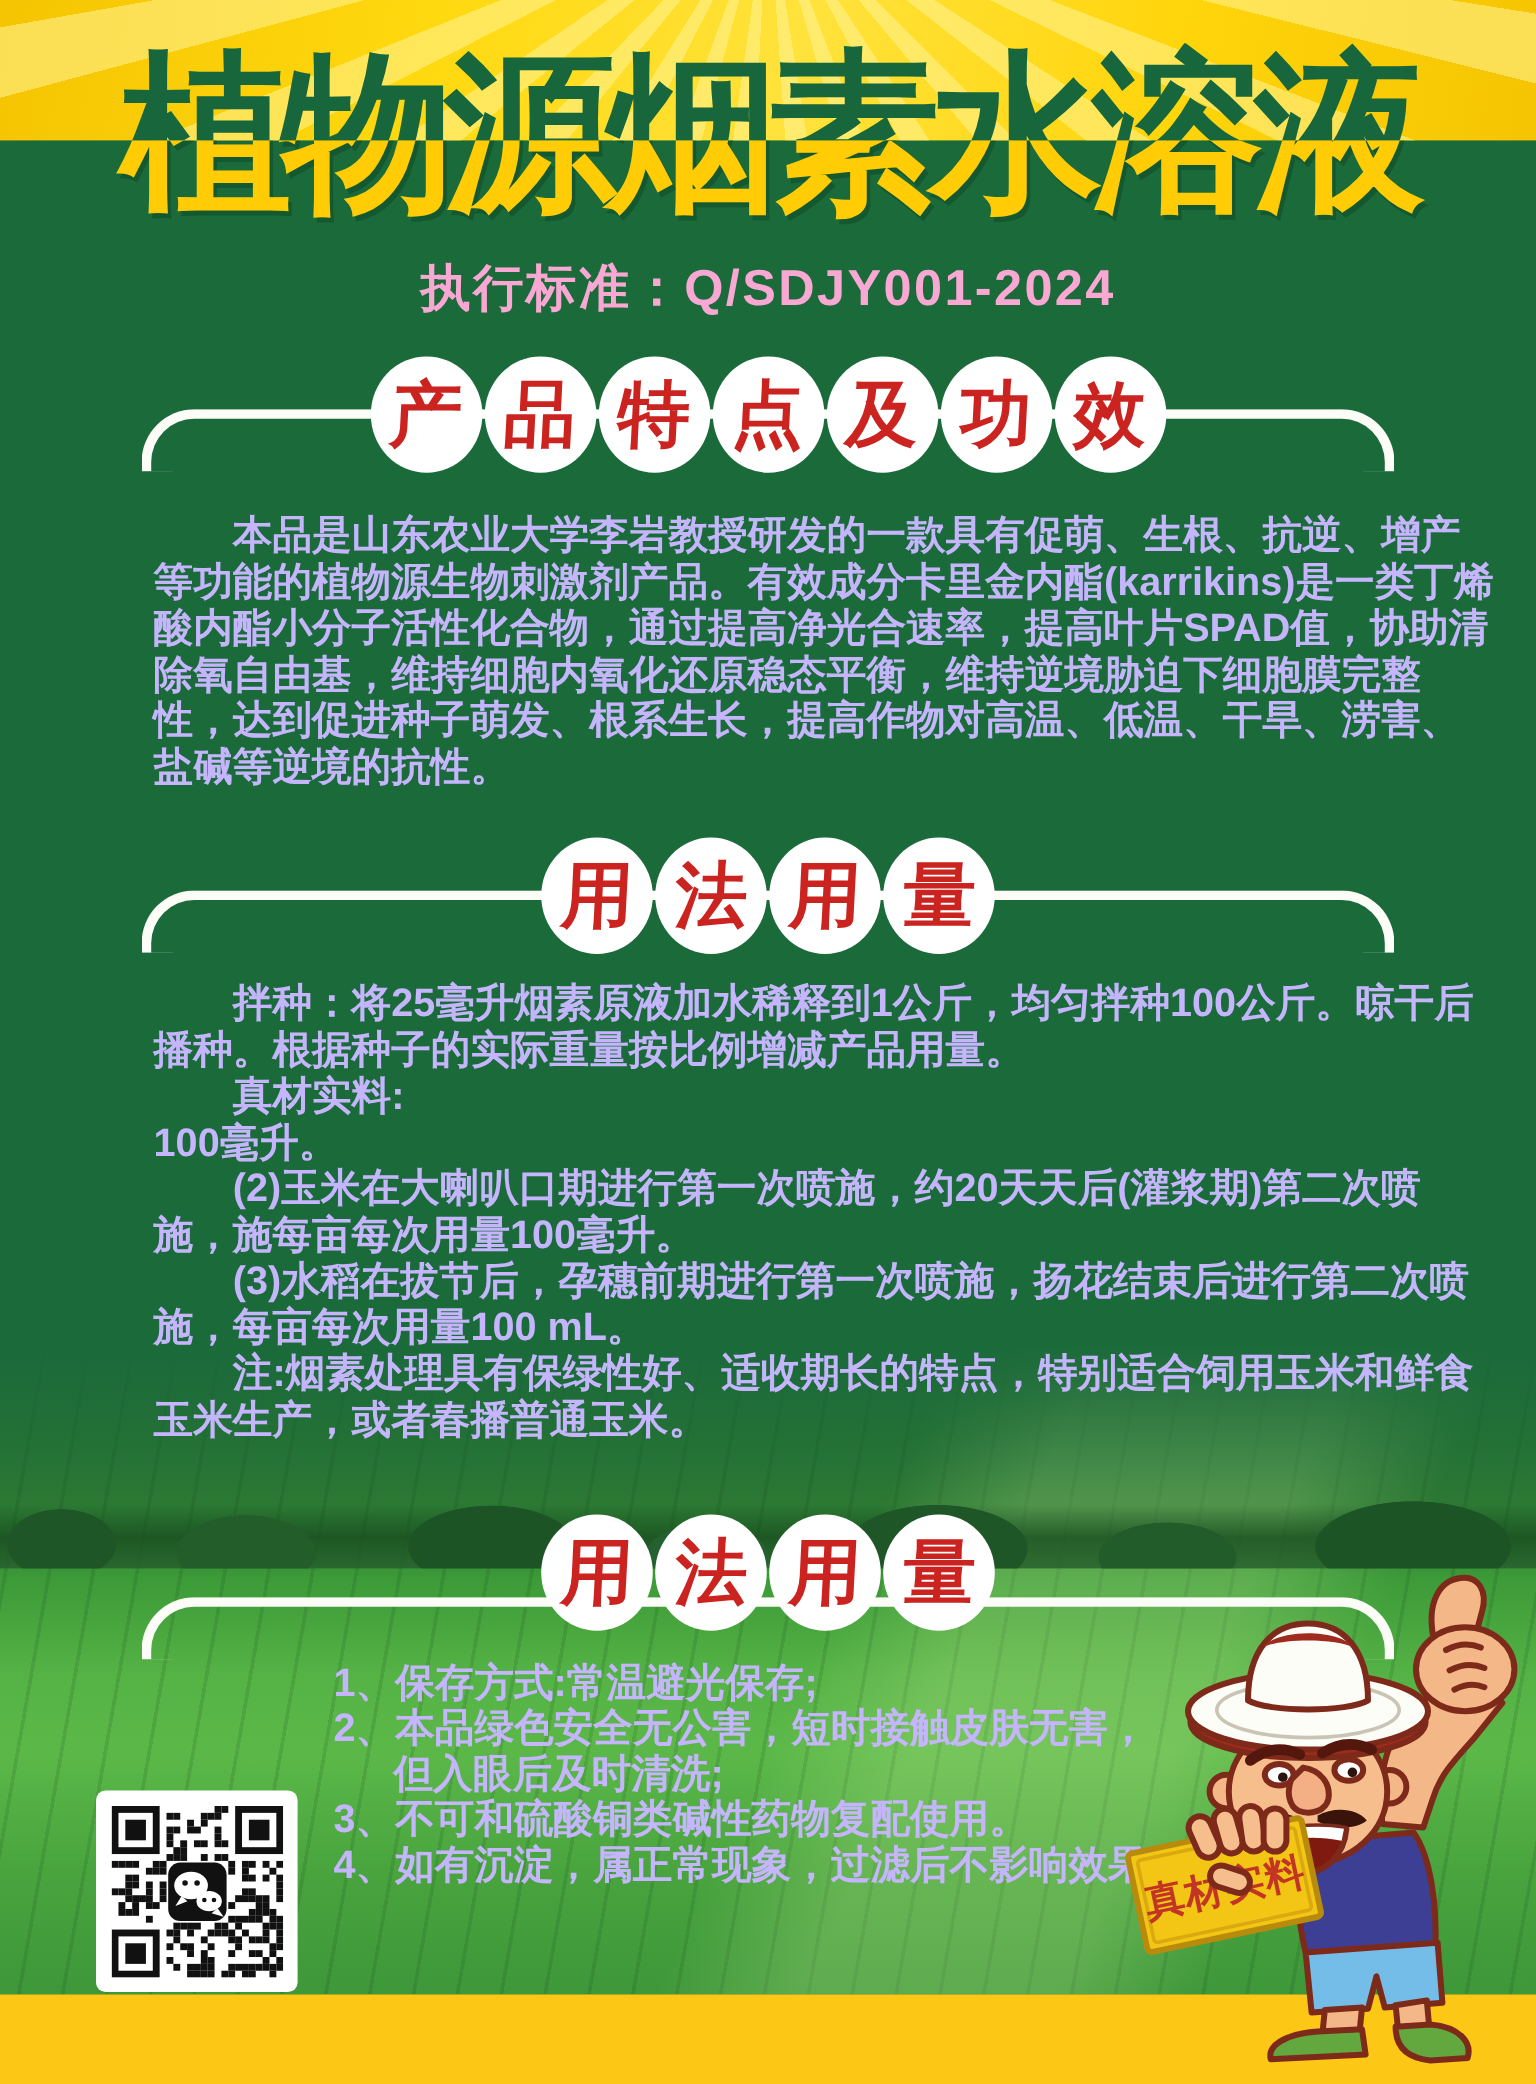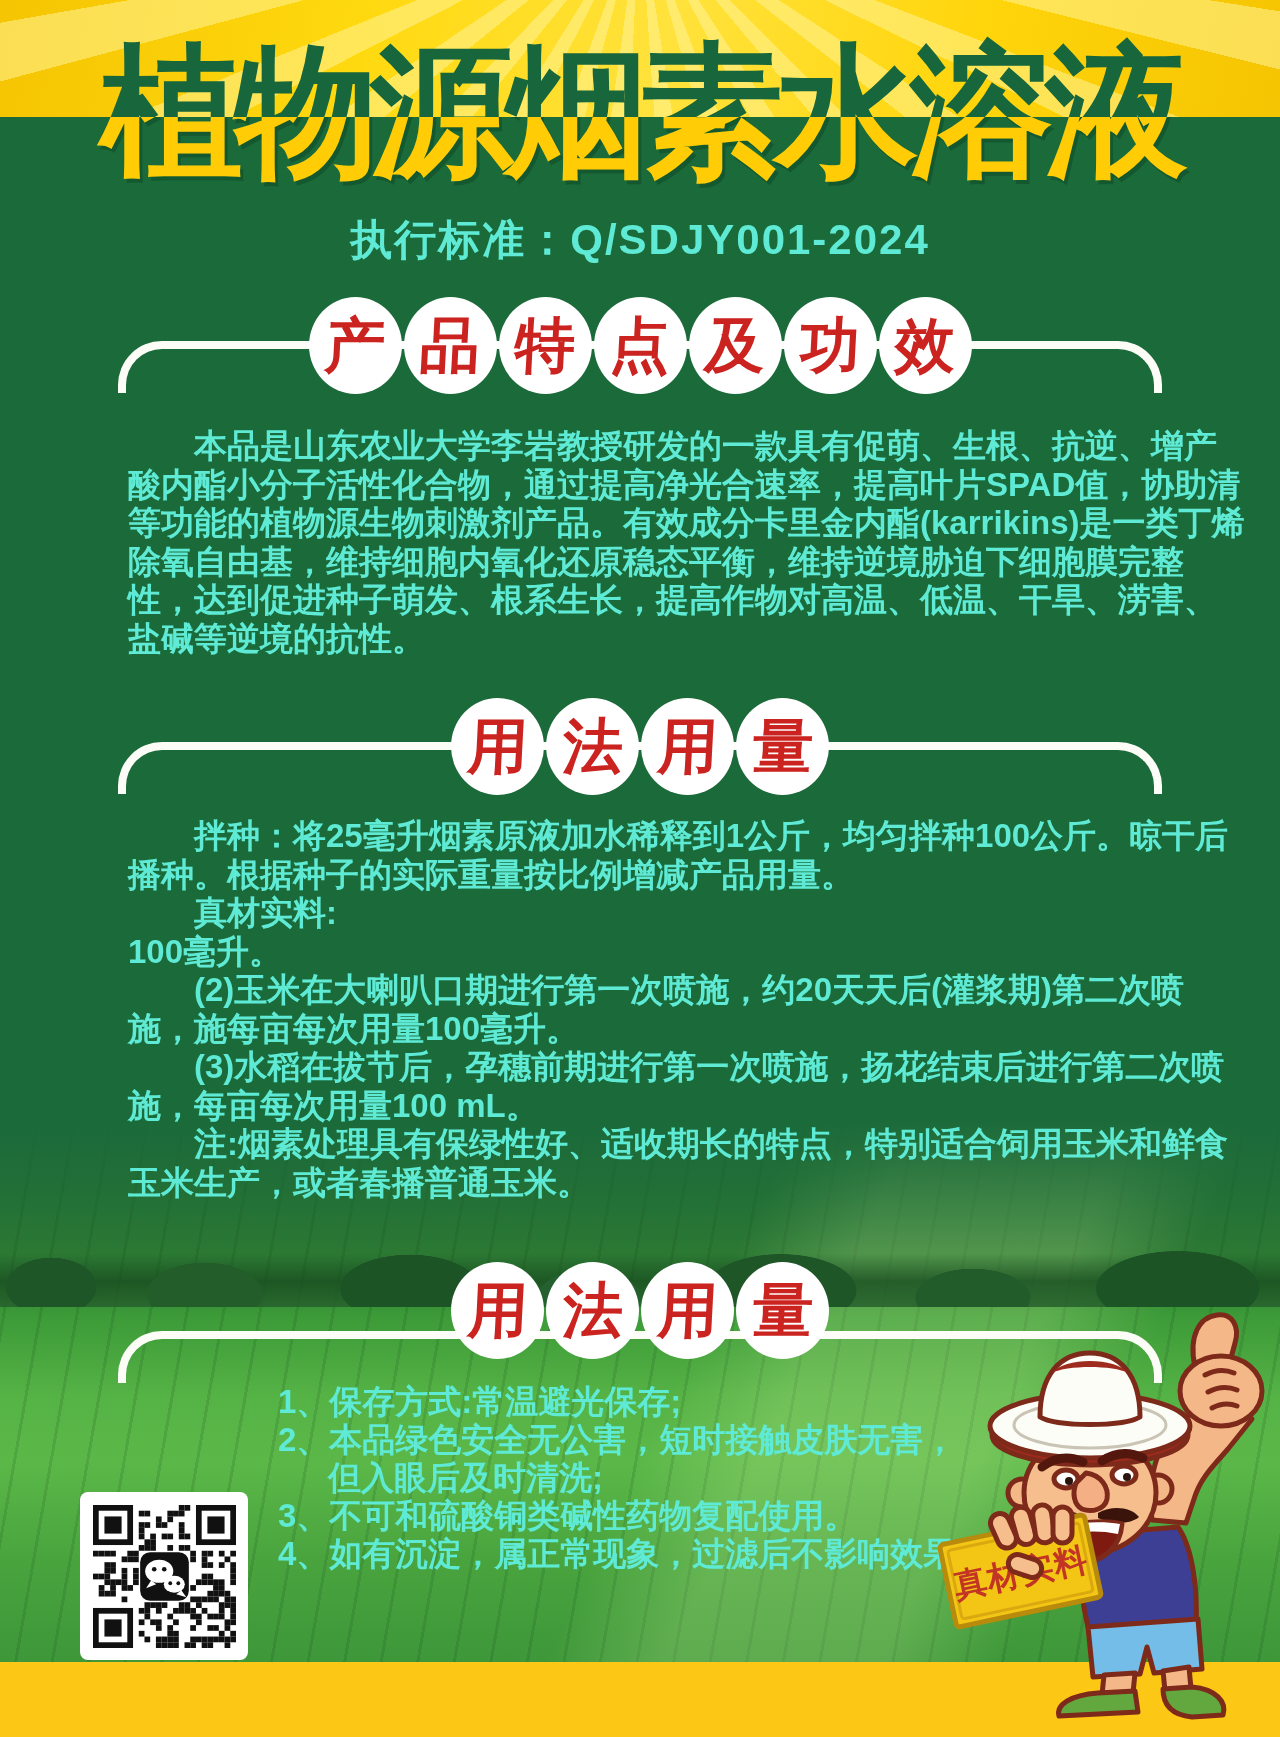--- a/index.html
+++ b/index.html
@@ -22,42 +22,42 @@
     position:absolute;inset:0;text-align:center;white-space:nowrap;
     font-size:143px;line-height:152px;font-weight:900;letter-spacing:-8px;
     font-family:"Liberation Sans","DejaVu Sans",sans-serif;
   }
   .title-green{color:#17663C;clip-path:inset(0 0 calc(100% - 81px) 0);}
   .title-gold {color:#FFCC06;clip-path:inset(81px 0 0 0);
                text-shadow:3px 4px 0 rgba(8,55,28,.35);}
   
   .std-line{
     position:absolute;left:0;top:212px;width:1280px;text-align:center;
-    color:#5eead4;font-size:42px;font-weight:700;letter-spacing:2px;
+    color:#f9a8d4;font-size:42px;font-weight:700;letter-spacing:2px;
   }
   
   .bracket{
     position:absolute;left:118px;width:1044px;height:52px;box-sizing:border-box;
     border-top:8px solid #FDFDF8;border-left:8px solid #FDFDF8;border-right:8px solid #FDFDF8;
     border-radius:44px 44px 0 0;
   }
   .pill-row{
     position:absolute;left:0;width:1280px;display:flex;justify-content:center;gap:2px;
   }
   .pill{
     width:93px;height:97px;border-radius:50%;background:#FFFFFF;flex:0 0 auto;
     display:flex;align-items:center;justify-content:center;
   }
   .pill span{
     color:#CB2420;font-size:60px;font-weight:900;line-height:1;
     font-family:"Liberation Serif","DejaVu Serif",serif;
     transform:skewX(-3deg);
   }
   
-  .para{position:absolute;left:128px;width:1030px;color:#5eead4;font-weight:700;}
+  .para{position:absolute;left:128px;width:1030px;color:#c4b5fd;font-weight:700;}
   .para .ln{font-size:33px;line-height:38.5px;white-space:nowrap;}
   .para .indent{padding-left:66px;}
   .list .ln{font-size:33px;line-height:38px;white-space:nowrap;}
   .list .cont{padding-left:50px;}
   
   .photo{
     position:absolute;left:0;top:1120px;width:1280px;height:542px;
     background:
       linear-gradient(115deg,rgba(210,245,160,0) 52%,rgba(210,245,160,.22) 60%,rgba(210,245,160,.22) 74%,rgba(210,245,160,0) 82%),
       repeating-linear-gradient(100deg,rgba(16,62,22,.14) 0 3px,rgba(0,0,0,0) 3px 36px),
@@ -133,22 +133,22 @@
     <div class="pill">
         <span>功</span>
       </div>
     <div class="pill">
         <span>效</span>
       </div>
   </div>
 
   <div class="para" style="top:427px;">
     <div class="ln indent">本品是山东农业大学李岩教授研发的一款具有促萌、生根、抗逆、增产</div>
+    <div class="ln">等功能的植物源生物刺激剂产品。有效成分卡里金内酯(karrikins)是一类丁烯</div>
     <div class="ln">酸内酯小分子活性化合物，通过提高净光合速率，提高叶片SPAD值，协助清</div>
-    <div class="ln">等功能的植物源生物刺激剂产品。有效成分卡里金内酯(karrikins)是一类丁烯</div>
     <div class="ln">除氧自由基，维持细胞内氧化还原稳态平衡，维持逆境胁迫下细胞膜完整</div>
     <div class="ln">性，达到促进种子萌发、根系生长，提高作物对高温、低温、干旱、涝害、</div>
     <div class="ln">盐碱等逆境的抗性。</div>
   </div>
 
   <div class="bracket" style="top:742px;"></div>
   <div class="pill-row" style="top:698px;">
     <div class="pill">
         <span>用</span>
       </div>

